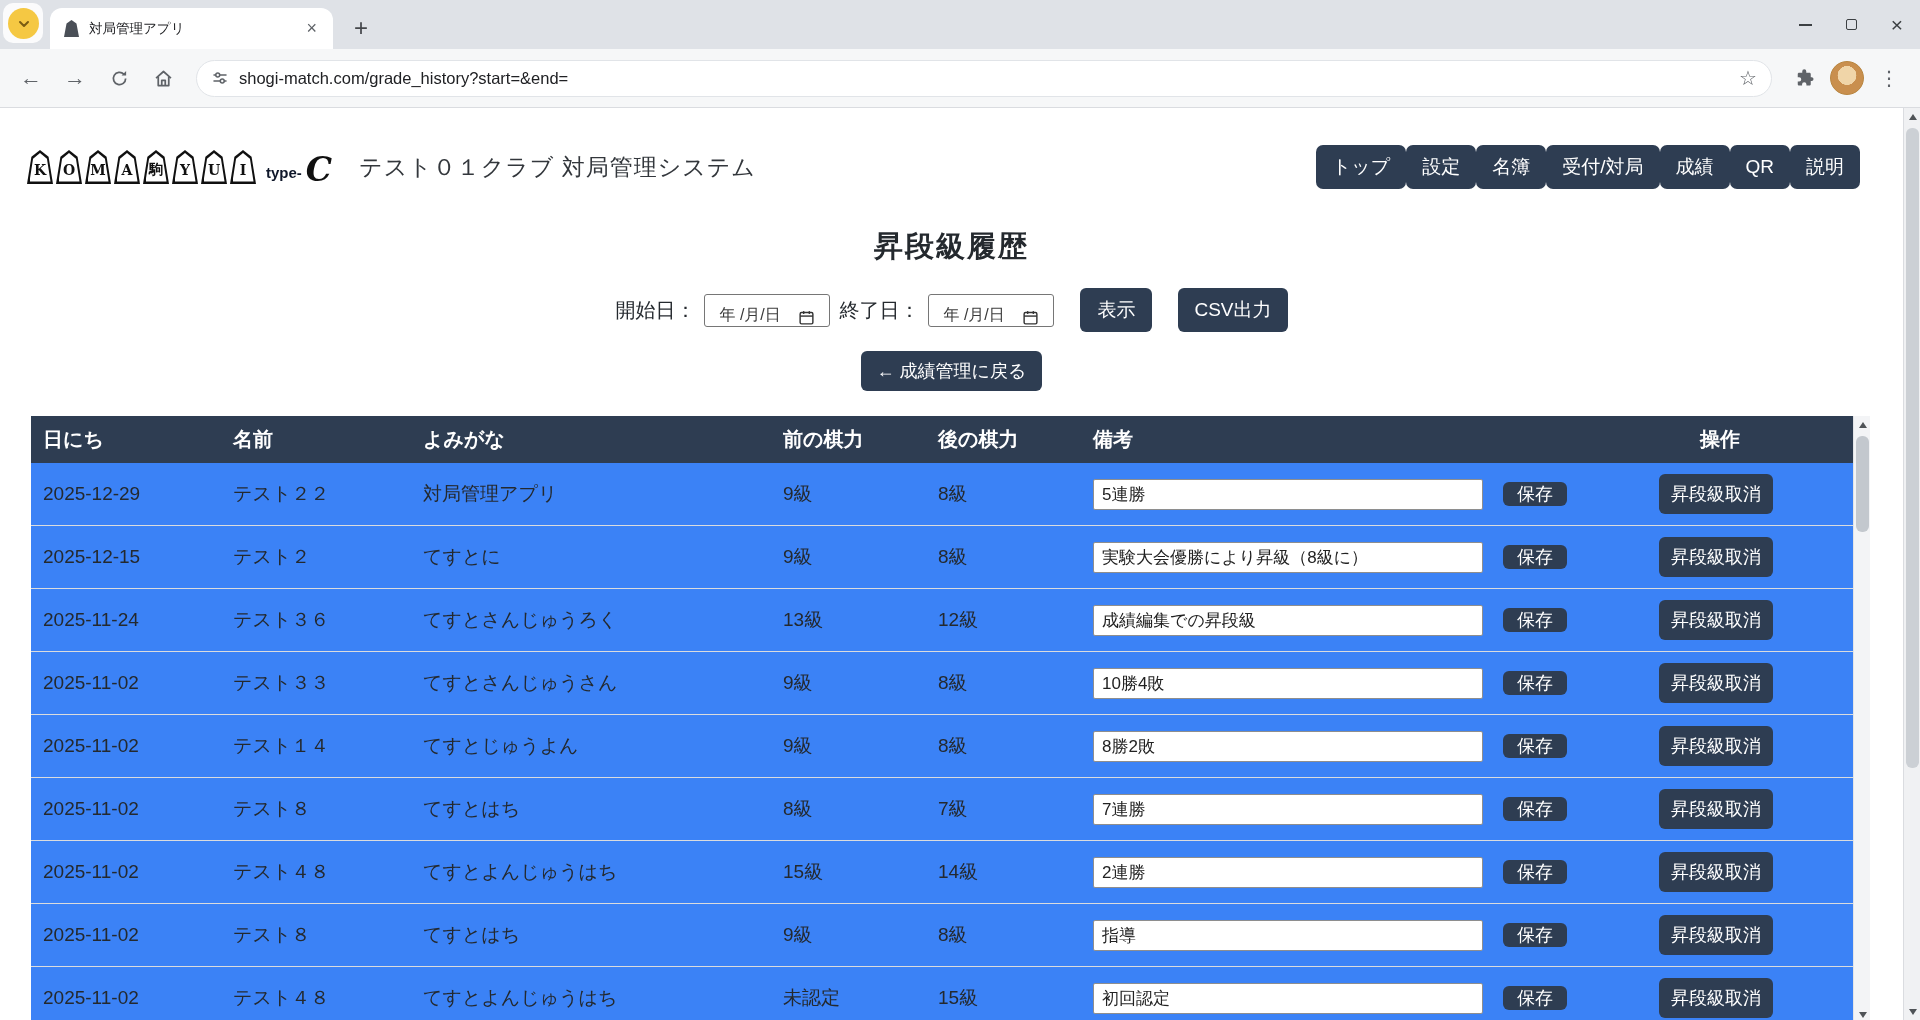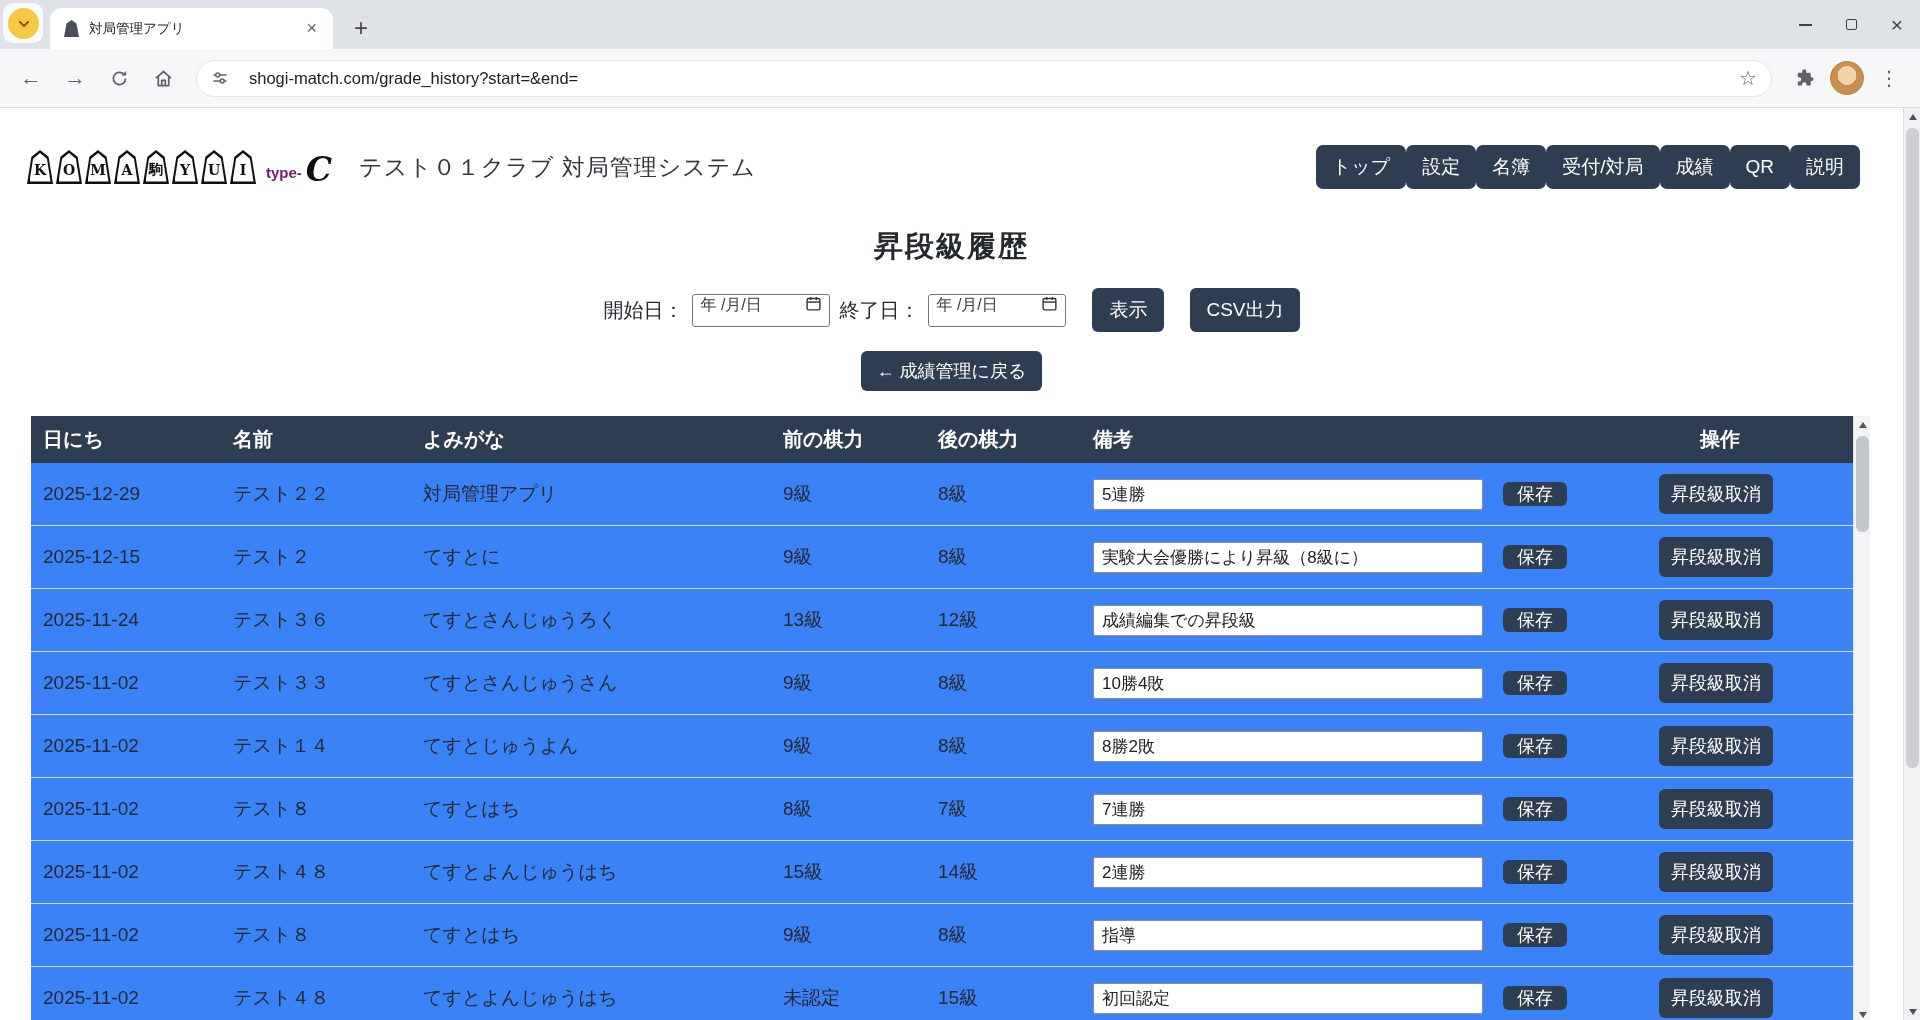--- a/index.html
+++ b/index.html
@@ -22,52 +22,52 @@
   .wc { width:46px; height:49px; display:flex; align-items:center; justify-content:center; color:#3c4043; cursor:pointer; }
   .wc .min-glyph { display:block; width:13px; height:2px; background:#3c4043; }
   .wc .max-glyph { display:block; width:11px; height:11px; border:1.8px solid #3c4043; border-radius:2px; }
   .wc .close-glyph { font-size:21px; line-height:1; }
 
   .toolbar { position:absolute; top:49px; left:0; width:1920px; height:59px; background:#f6f7f8;
     border-bottom:1px solid #dadce0; display:flex; align-items:center; padding:0 12px; gap:6px; }
   .tool-btn { width:38px; height:38px; border-radius:50%; display:flex; align-items:center; justify-content:center;
     color:#5f6368; font-size:22px; cursor:pointer; flex:none; }
   .omnibox { flex:1; height:37px; background:#fff; border:1px solid #e1e4e8; border-radius:19px; margin:0 8px;
-    display:flex; align-items:center; padding:0 14px; gap:20px; cursor:text; }
+    display:flex; align-items:center; padding:0 14px; gap:10px; cursor:text; }
   .url-text { font-size:16.5px; color:#202124; flex:1; white-space:nowrap; }
   .star { font-size:20px; color:#5f6368; cursor:pointer; }
   .avatar { width:34px; height:34px; border-radius:50%; flex:none; cursor:pointer;
     background:radial-gradient(circle at 50% 42%, #f0d5a8 0 38%, #c98f4e 39% 100%); border:1px solid #b8853f; }
   .menu-dots { font-size:20px; }
 
   
   .content { position:absolute; top:108px; left:0; width:1903px; height:912px; background:#fff; overflow:hidden; }
 
   .site-header { display:flex; align-items:center; margin:33px 43px 0 27px; height:52px; }
   .logo { display:flex; align-items:flex-end; gap:3px; cursor:pointer; }
   .piece { position:relative; width:26px; height:34px; display:inline-block; background:#101010;
     clip-path:polygon(50% 0%,83% 20%,100% 100%,0% 100%,17% 20%); flex:none; }
   .piece-inner { position:absolute; left:2.5px; right:2.5px; top:3px; bottom:2.5px; background:#fff;
     clip-path:polygon(50% 0%,83% 20%,100% 100%,0% 100%,17% 20%);
     display:flex; align-items:center; justify-content:center; padding-top:5px;
     font-family:"DejaVu Serif","Liberation Serif",serif; font-weight:bold; font-size:14px; color:#101010; }
-  .logo-type { font-weight:bold; font-size:15px; color:#701a75; margin:0 1px 3px 7px; }
+  .logo-type { font-weight:bold; font-size:15px; color:#0f172a; margin:0 1px 3px 7px; }
   .logo-c { font-family:"DejaVu Serif","Liberation Serif",serif; font-style:italic; font-weight:bold;
     font-size:33px; line-height:0.85; color:#101010; }
   .site-title { font-size:23px; color:#33373c; margin-left:27px; letter-spacing:1px; white-space:nowrap; }
   .top-nav { margin-left:auto; display:flex; gap:0; }
   .nav-btn { background:#2e3d52; color:#fff; border:none; border-radius:7px; font-size:19px;
     padding:9px 16px; cursor:pointer; font-family:inherit; white-space:nowrap; }
 
   .page-title { text-align:center; font-size:29px; font-weight:bold; color:#24292e; margin-top:34px; letter-spacing:2px; }
 
   .filter-row { display:flex; justify-content:center; align-items:center; margin-top:21px; gap:9px; }
   .filter-label { font-size:20px; color:#24292e; }
-  .date-input { width:138px; height:33px; border:1px solid #767676; border-radius:3px; background:#fff;
-    display:flex; align-items:flex-start; padding:0 7px; cursor:text; }
+  .date-input { width:126px; height:33px; border:1px solid #767676; border-radius:3px; background:#fff;
+    display:flex; align-items:flex-end; padding:0 14px; cursor:text; }
   .date-ph { font-size:16px; color:#3c3c3c; flex:1; white-space:nowrap; }
   .btn { background:#2e3d52; color:#fff; border:none; border-radius:6px; cursor:pointer; font-family:inherit; }
   .show-btn { font-size:19px; padding:9px 17px; margin-left:17px; }
   .csv-btn { font-size:19px; padding:9px 16px; margin-left:17px; }
 
   .back-row { text-align:center; margin-top:19px; }
   .back-btn { font-size:18px; padding:8px 16px; border-radius:6px;text-align:right; }
 
   
   .table-wrap { position:relative; margin:25px 0 0 31px; width:1839px; height:607px; overflow:hidden; }

